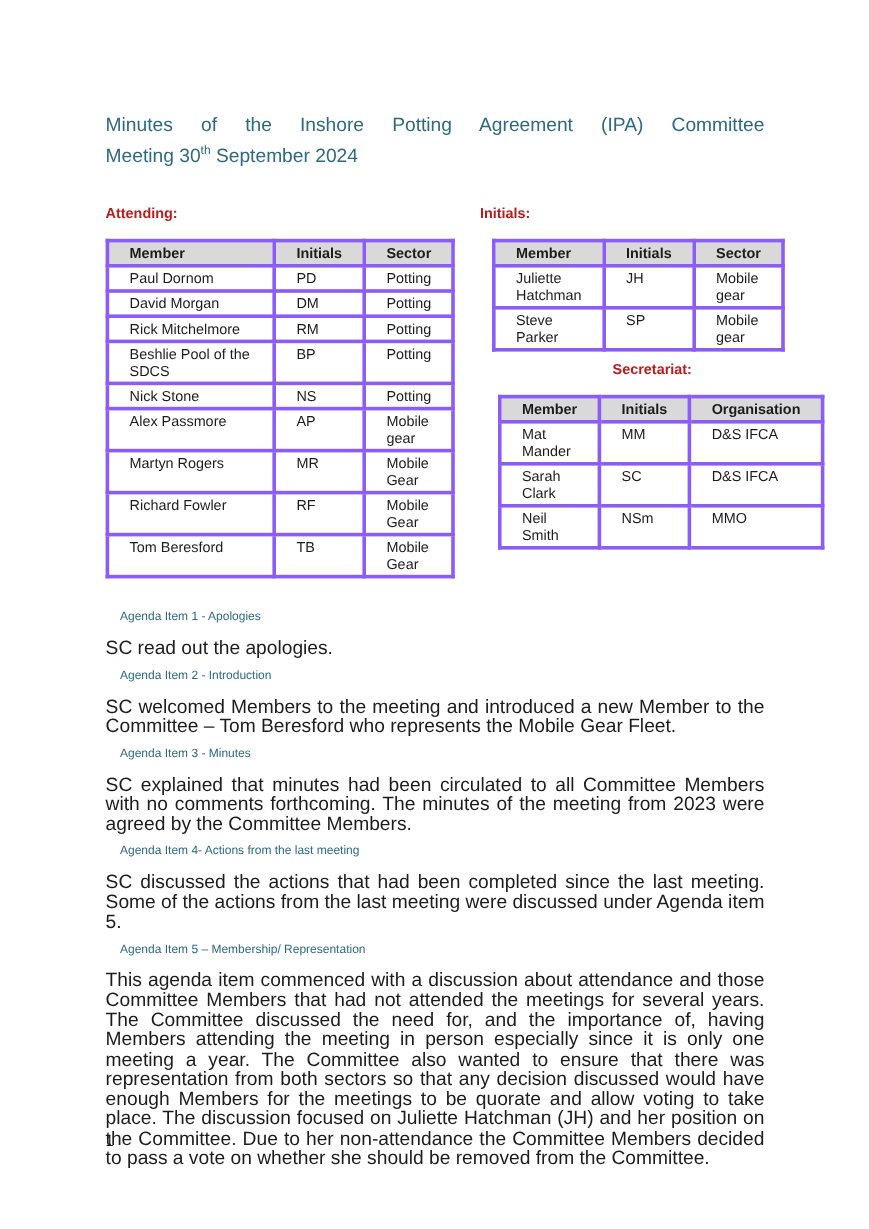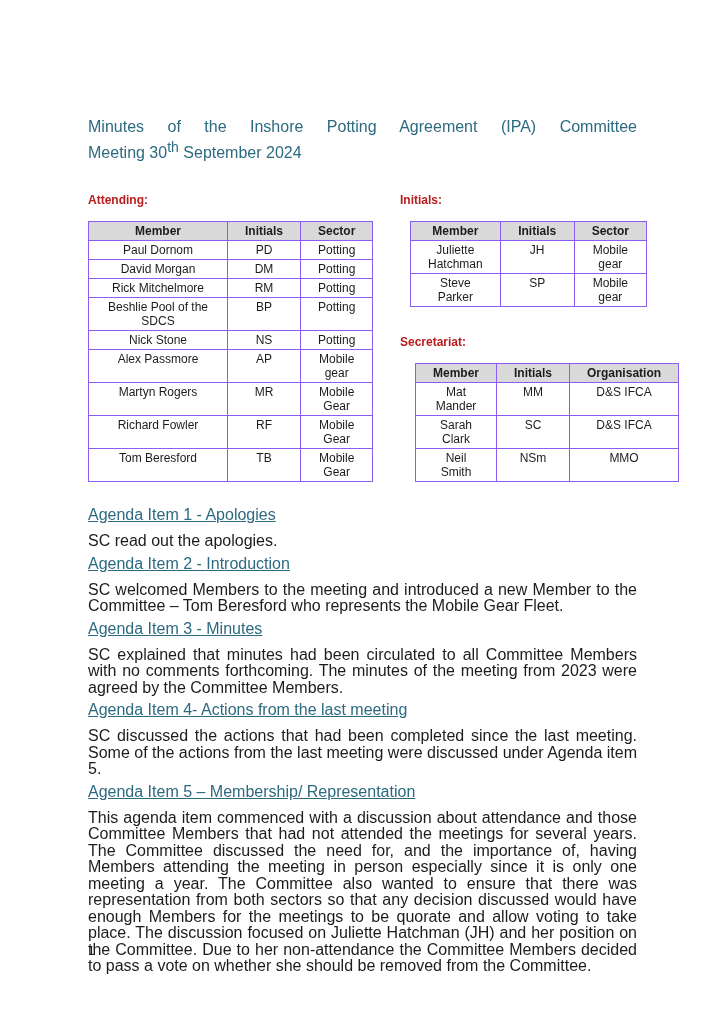--- a/index.html
+++ b/index.html
@@ -8,75 +8,74 @@
     width: 724px;
     height: 1024px;
     background: #ffffff;
     overflow: hidden;
     font-family: "Liberation Sans", "DejaVu Sans", sans-serif;
     color: #1c1c1c;
   }
   .content {
     position: absolute;
     left: 88px;
-    top: 114px;
+    top: 92px;
     width: 549px;
   }
   .doc-title {
     margin: 0;
     font-size: 16px;
     line-height: 26px;
     font-weight: normal;
     color: var(--heading, #2d6a80);
   }
   .title-line { display: block; }
   .title-line.l1 { text-align: justify; text-align-last: justify; }
-  .doc-title sup { font-size: 14px; line-height: 0; vertical-align: super; }
+  .doc-title sup { font-size: 10px; line-height: 0; vertical-align: super; }
 
   .columns { display: flex; margin-top: 27px; }
   .col-left  { width: 312px; flex: none; }
   .col-right { flex: 1; }
 
   .section-label {
     font-size: 12px;
     font-weight: bold;
     margin: 0 0 14px 0;
     color: #b91c1c;
   }
-  .col-right .section-label.secretariat { margin-top: 28px; }
+  .col-right .section-label.secretariat { margin-top: 8px; text-align: center; }
 
   table.t {
     border-collapse: collapse;
     table-layout: fixed;
     font-size: 12px;
   }
   table.t th, table.t td {
-    border: 1px solid #8b5cf6;
+    border: 3px solid #8b5cf6;
     padding: 2px 17px;
     line-height: 14px;
-    text-align: center;
+    text-align: left;
     vertical-align: top;
     overflow: hidden;
   }
   table.t th {
     background: var(--table-header-bg, #d9d9d9);
     font-weight: bold;
   }
   .t-apologies   { margin-left: 10px; }
   .t-secretariat { margin-left: 15px; }
   .t-secretariat th { padding-bottom: 8px; }
 
   .agenda { margin-top: 23px; }
   .agenda h2 {
-    font-size: 16px;
+    font-size: 10px;
     line-height: 20px;
     font-weight: normal;
     color: var(--heading, #2d6a80);
-    margin: 4px 0 8px 0;
-    text-decoration: underline;
+    margin: 4px 0 8px 12px;
   }
   .agenda p {
     font-size: 16px;
     line-height: 16.5px;
     margin: 0 0 4px 0;
     text-align: justify;
     color: #1c1c1c;
   }
   .page-number {
     position: absolute;

